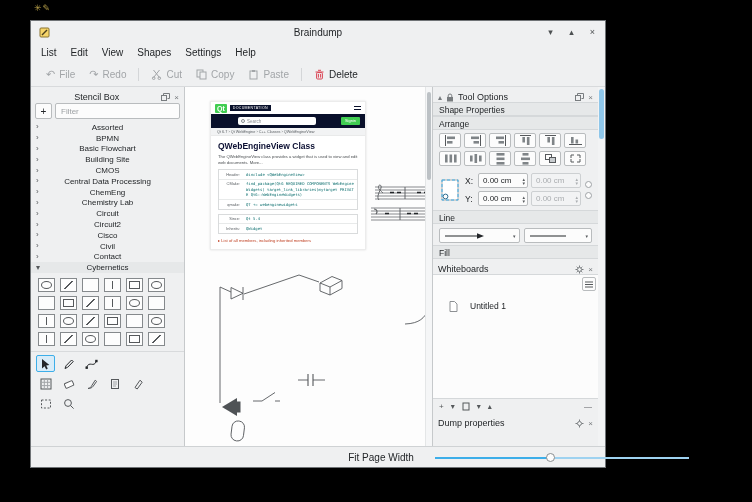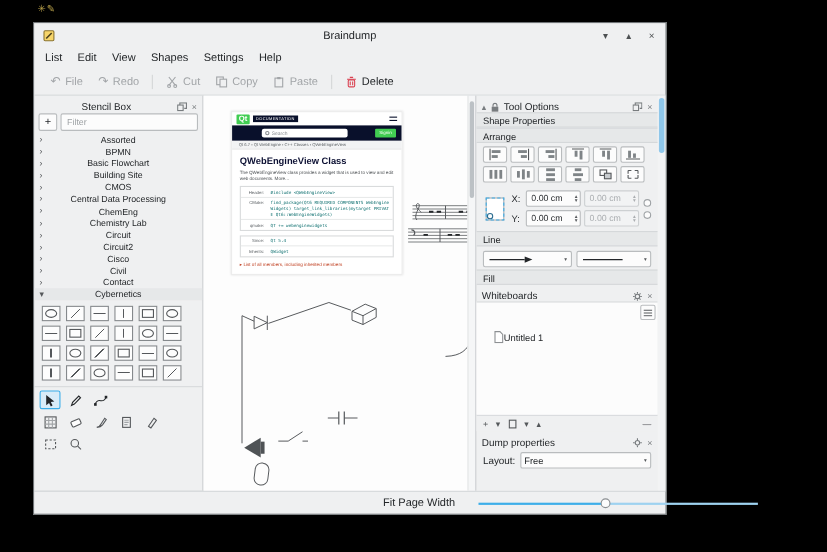--- a/index.html
+++ b/index.html
@@ -110,21 +110,21 @@
   #linecombos{display:flex;gap:4px;padding:4px 6px 2px;flex:none}
   .combo{display:flex;align-items:center;border:1px solid #b9bcbe;background:#fcfcfc;border-radius:2px;height:15px;padding:0 3px;gap:2px}
   .combo .caret{font-size:5px;color:#55585b;margin-left:auto}
   .combo.c1{flex:1.2}.combo.c2{flex:1}
   #thickrow{display:flex;align-items:center;gap:3px;padding:3px 6px 5px;flex:none}
   #thickrow .tlabel{font-size:8.5px;flex:none}
   #thickrow .spin{flex:none;width:44px}
   #thickrow .combo{flex:none}
   #wb-area{flex:1;min-height:40px;background:#fcfcfc;border-top:1px solid #d5d8da;position:relative}
   #wb-sidebtn{position:absolute;top:2px;right:2px;width:14px;height:14px;border:1px solid #b9bcbe;background:#fcfcfc;border-radius:2px;display:flex;align-items:center;justify-content:center}
-  #wb-item{position:absolute;left:16px;top:26px;display:flex;align-items:center;gap:0;font-size:8.5px;color:#232629}
+  #wb-item{position:absolute;left:16px;top:26px;display:flex;gap:12px;font-size:8.5px;color:#232629}
   #wb-tools{height:15px;border-top:1px solid #d5d8da;display:flex;align-items:center;gap:7px;padding:0 6px;font-size:8px;color:#55585b;flex:none;background:#eff0f1}
   #wb-tools .sp{flex:1}
   #dump-row{display:flex;align-items:center;gap:4px;padding:4px 6px 2px;flex:none}
   #dump-row .combo{flex:1;font-size:8.5px}
   #dump-fill{height:18px;flex:none}
   #rscroll{width:7px;flex:none;background:#f2f3f4;position:relative}
   #rscroll .thumb{position:absolute;left:1px;right:1px;top:2px;height:50px;border-radius:3px;background:#8fc7ea}
 
   
   #statusbar{height:20px;flex:none;display:flex;align-items:center;position:relative;font-size:10px;color:#232629}
@@ -735,27 +735,20 @@
       </div>
 
       <div class="dock-head">
         <span class="dtitle">Dump properties</span>
         <svg class="dico" width="9" height="9">
           <circle cx="4.5" cy="4.5" r="2" fill="none" stroke="#787c7f"></circle>
           <path d="M4.5 0.5 V2 M4.5 7 V8.5 M0.5 4.5 H2 M7 4.5 H8.5" stroke="#787c7f"></path>
         </svg>
         <span class="dico">×</span>
       </div>
-      <div id="dump-row">
-        <span>Layout:</span>
-        <div class="combo">
-          <span>Free</span>
-          <span class="caret">▾</span>
-        </div>
-      </div>
       <div id="dump-fill"></div>
     </div>
 
     <div id="rscroll">
       <div class="thumb"></div>
     </div>
   </div>
 
   <div id="statusbar">
     <span id="zoom-label">Fit Page Width</span>

